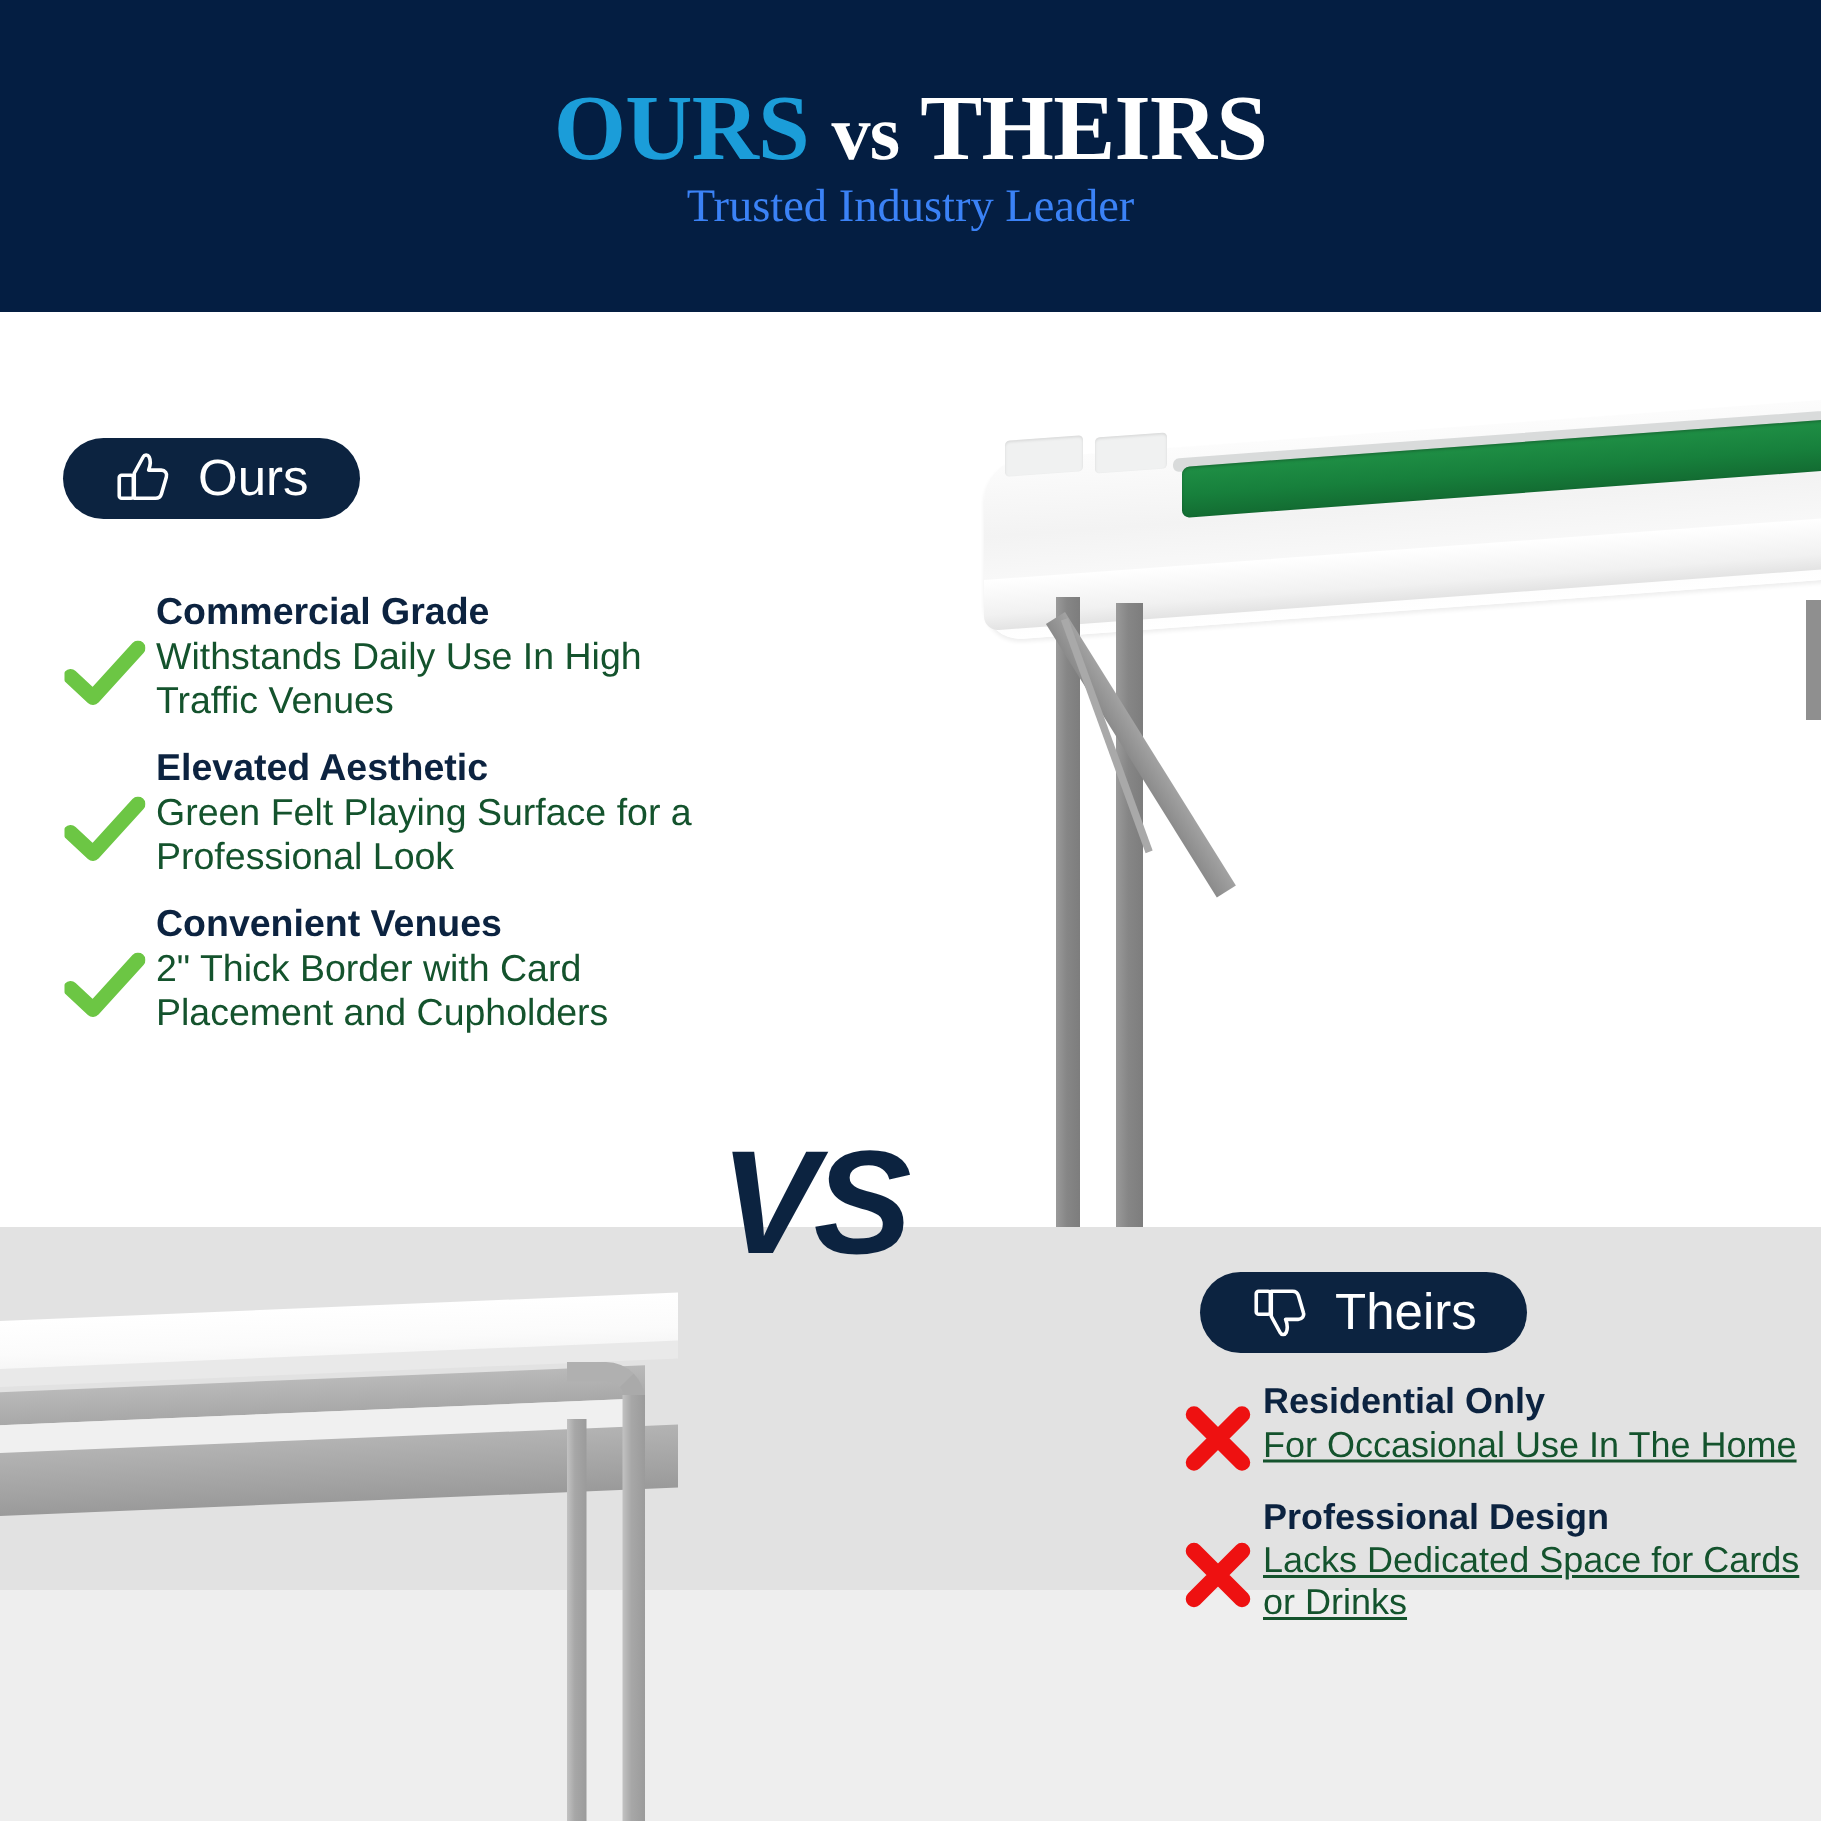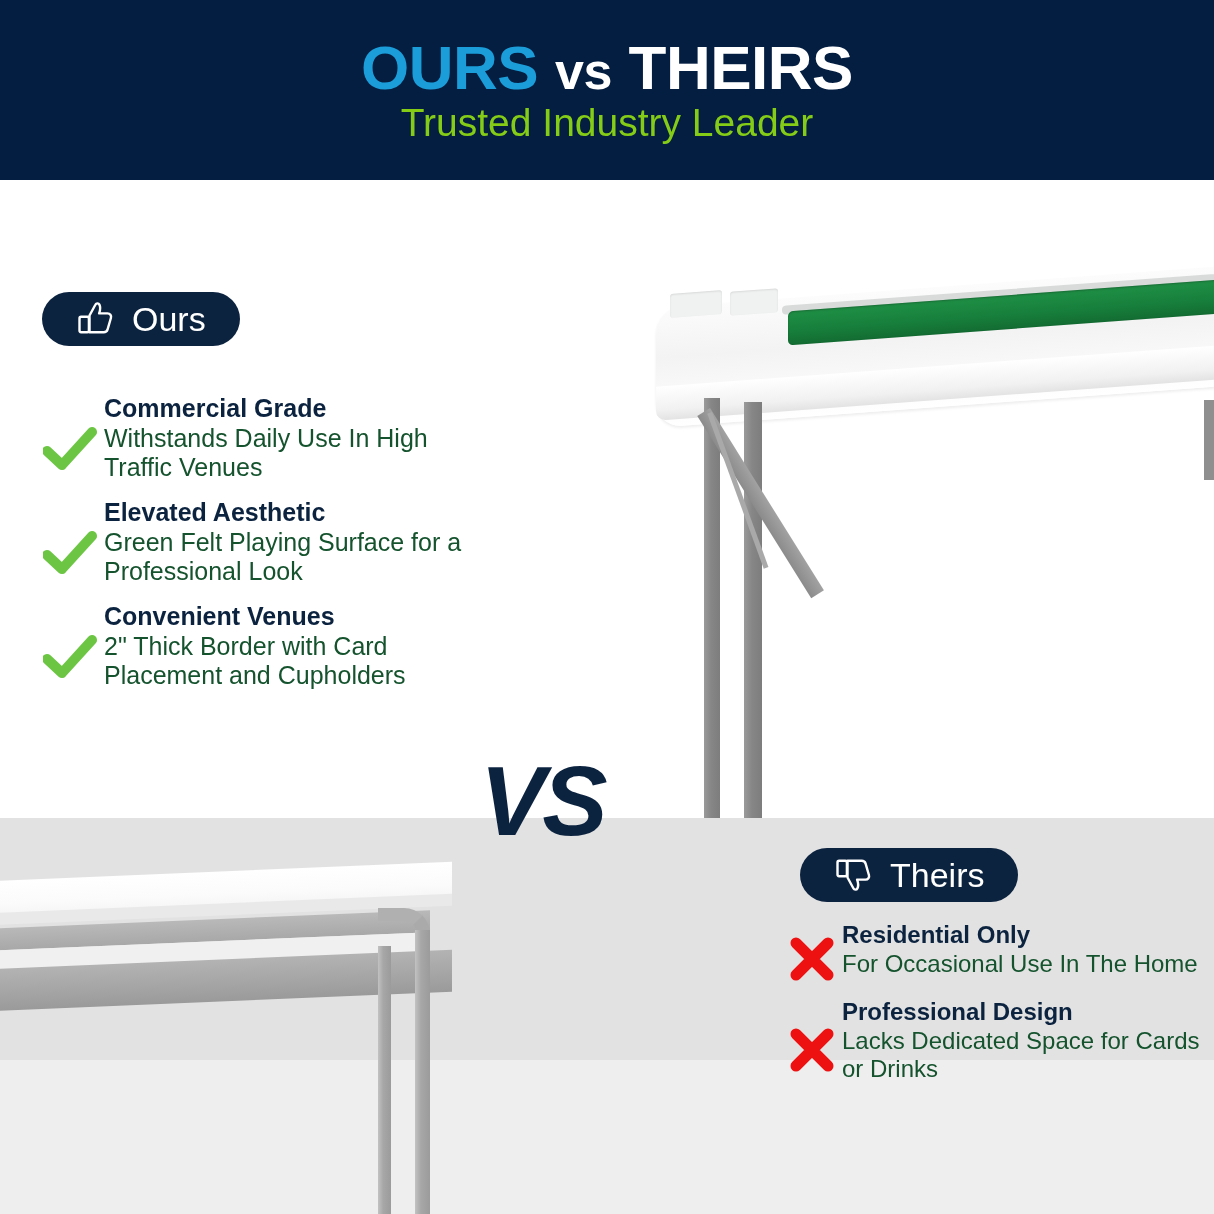--- a/index.html
+++ b/index.html
@@ -6,33 +6,33 @@
   body{
     width:1214px;height:1214px;
     font-family:"Liberation Sans","DejaVu Sans",sans-serif;
     background:#ffffff;
     overflow:hidden;
   }
   .page{position:relative;width:1214px;height:1214px;overflow:hidden;background:#ffffff;}
 
   
   .header{
-    position:absolute;left:0;top:0;width:1214px;height:180px;
+    position:absolute;left:0;top:0;width:1214px;height:208px;
     background:#041e42;
-    display:flex;flex-direction:column;align-items:center;justify-content:center;
+    display:flex;flex-direction:column;align-items:center;justify-content:center;font-family:Liberation Serif, serif;
   }
   .header-title{
     font-size:62px;font-weight:700;letter-spacing:-0.5px;line-height:1;
     margin:0 0 4px 0;white-space:nowrap;
   }
   .header-title .ours{color:#1b9dd9;}
   .header-title .vs{color:#ffffff;font-size:52px;}
   .header-title .theirs{color:#ffffff;}
   .header-sub{
-    font-size:39px;font-weight:400;color:#84cc16;line-height:1.05;white-space:nowrap;
+    font-size:31px;font-weight:400;color:#3b82f6;line-height:1.05;white-space:nowrap;
   }
 
   
   .lower-bg{
     position:absolute;left:0;top:818px;width:1214px;height:396px;
     background:#e2e2e2;
   }
   .lower-bg-fade{
     position:absolute;left:0;top:1060px;width:1214px;height:154px;
     background:#eeeeee;
@@ -155,21 +155,21 @@
   }
   .theirs-list .feat-mark{width:60px;padding-top:20px;}
   .feat-text{flex:1 1 auto;}
   .feat-title{
     font-size:25px;font-weight:700;color:#0c2340;line-height:1.16;margin:0 0 1px 0;
   }
   .feat-desc{
     font-size:25px;font-weight:400;color:#14532d;line-height:1.16;margin:0;
   }
   .theirs-list .feat-title{font-size:24px;}
-  .theirs-list .feat-desc{font-size:24px;}
+  .theirs-list .feat-desc{font-size:24px;text-decoration:underline;}
 </style>
 </head>
 <body>
 
 <div class="page">
 
   <div class="header">
     <div class="header-title">
       <span class="ours">OURS</span>
       <span class="vs">vs</span>

